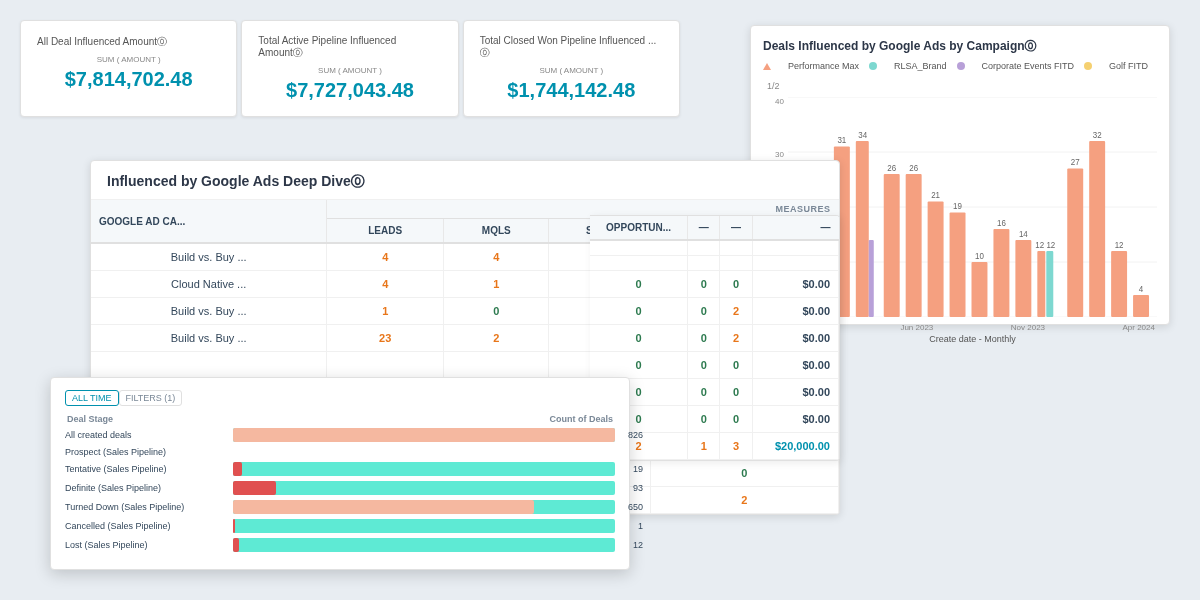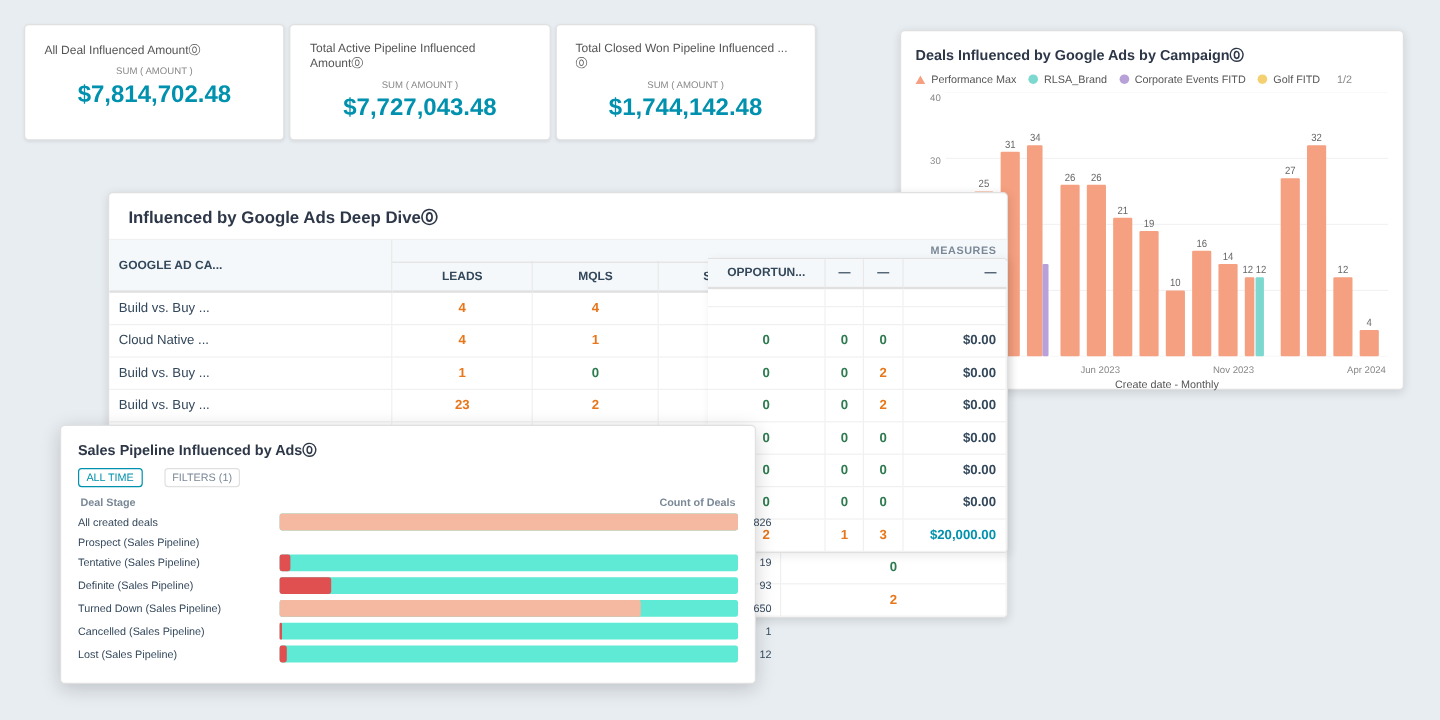--- a/index.html
+++ b/index.html
@@ -118,21 +118,21 @@
     .col-header.left { text-align: left; }
 
     td {
       padding: 7px 8px;
       border-bottom: 1px solid #f0f0f0;
       border-right: 1px solid #f0f0f0;
       text-align: center;
       color: #33475b;
     }
 
-    td.left { text-align: left; color: #33475b; }
+    td.left { text-align: center; color: #33475b; }
     td.orange { color: #e8761a; font-weight: 600; }
     td.green { color: #2d7a4f; font-weight: 600; }
 
     
     .bar-chart-panel {
       position: absolute;
       top: 25px;
       right: 30px;
       width: 420px;
       height: 300px;
@@ -153,21 +153,21 @@
     .chart-legend {
       display: flex;
       gap: 10px;
       margin-bottom: 6px;
       flex-wrap: wrap;
     }
 
     .legend-item {
       display: flex;
       align-items: center;
-      gap: 5px;
+      gap: 17px;
       font-size: 9px;
       color: #555;
     }
 
     .legend-dot {
       width: 8px;
       height: 8px;
       border-radius: 50%;
     }
 
@@ -228,21 +228,21 @@
 
     .pipeline-title {
       font-size: 12px;
       font-weight: 600;
       color: #2d3748;
       margin-bottom: 6px;
     }
 
     .pipeline-filters {
       display: flex;
-      gap: 18px;
+      gap: 0;
       margin-bottom: 8px;
     }
 
     .filter-btn {
       font-size: 9px;
       color: #7a8897;
       padding: 2px 6px;
       border: 1px solid #e0e0e0;
       border-radius: 3px;
       cursor: pointer;
@@ -584,21 +584,20 @@
           <td style="padding:7px 8px; border-right:1px solid #f0f0f0; text-align:center; color:#e8761a; font-weight:600;">2</td>
           <td style="padding:7px 8px; border-right:1px solid #f0f0f0; text-align:center; color:#e8761a; font-weight:600;">1</td>
           <td style="padding:7px 8px; border-right:1px solid #f0f0f0; text-align:center; color:#e8761a; font-weight:600;">3</td>
           <td style="padding:7px 8px; text-align:right; font-weight:700; color:#0091ae;">$20,000.00</td>
         </tr>
       </tbody>
     </table>
   </div>
 
   <div class="pipeline-panel">
-    <div class="pipeline-title">Sales Pipeline Influenced by Ads⓪</div>
     <div class="pipeline-filters">
       <button class="filter-btn active">ALL TIME</button>
       <button class="filter-btn">FILTERS (1)</button>
     </div>
     <div class="pipeline-col-headers">
       <span>Deal Stage</span>
       <span>Count of Deals</span>
     </div>
 
     <div class="pipeline-row">

